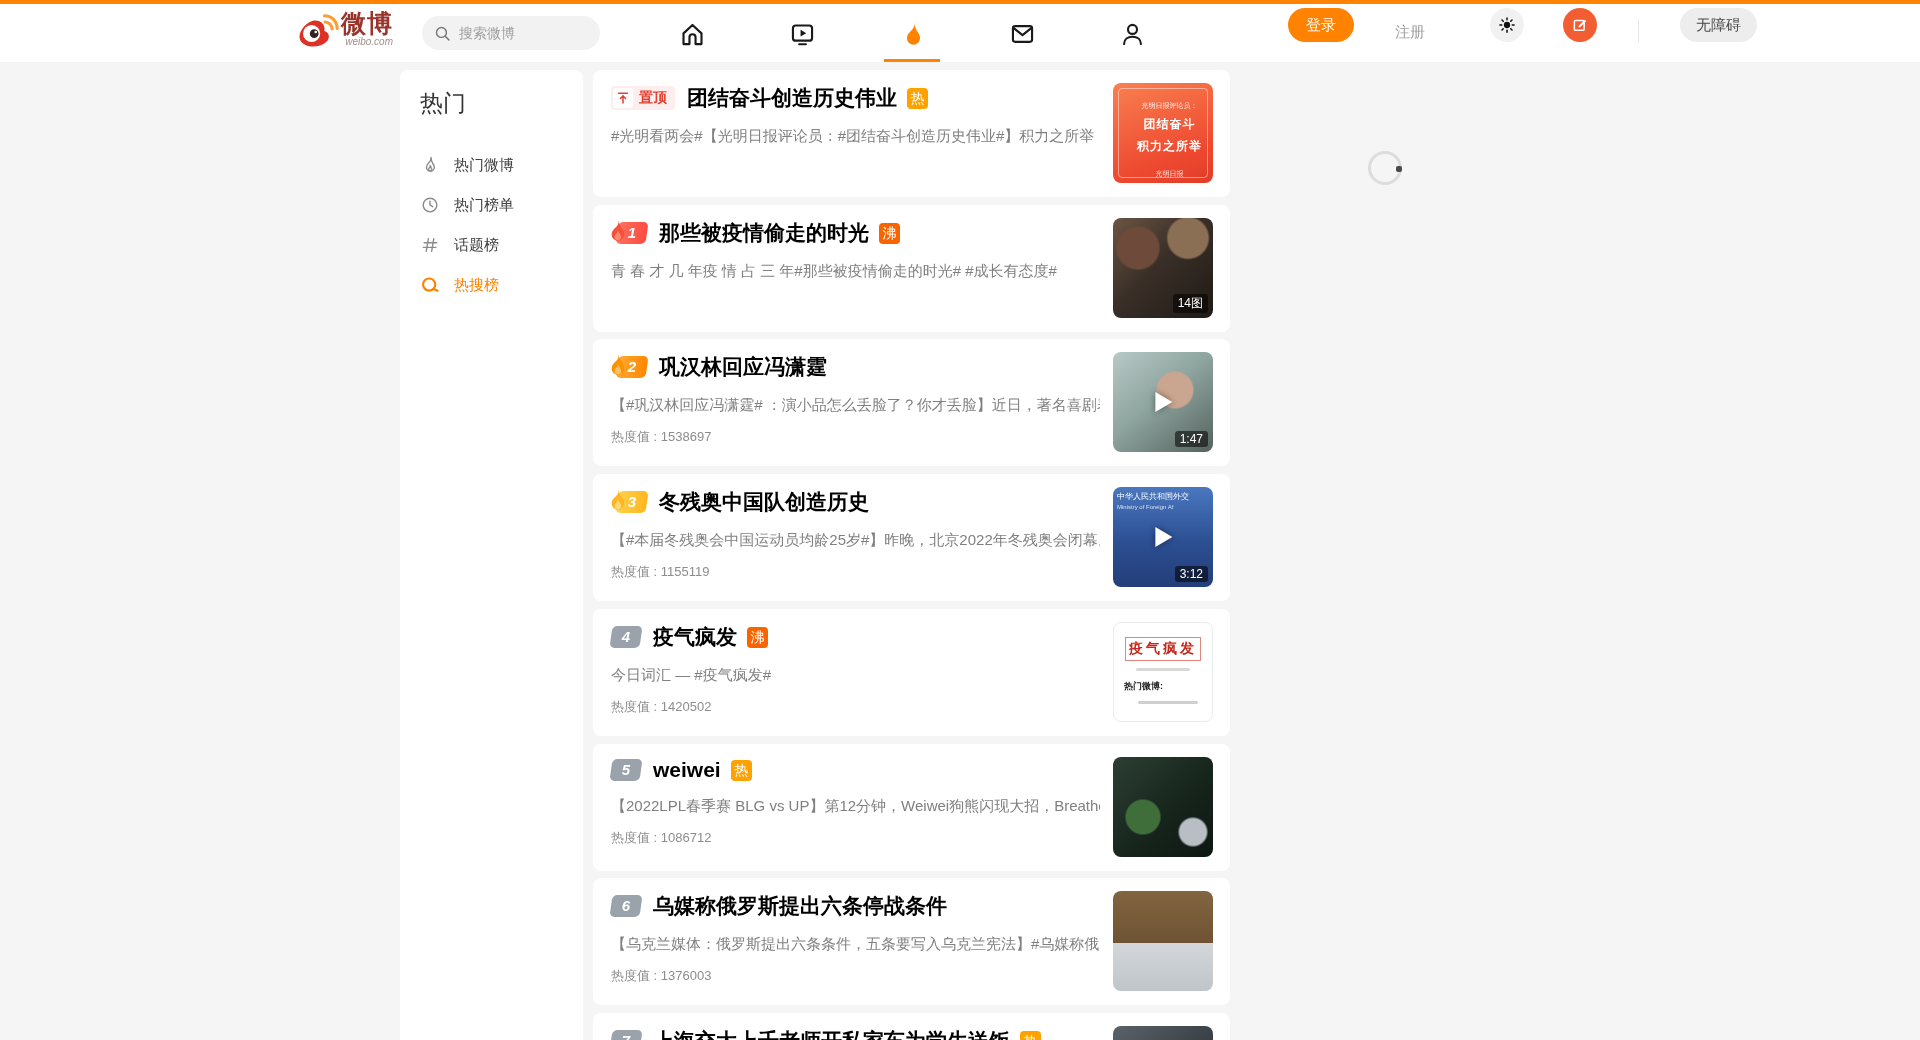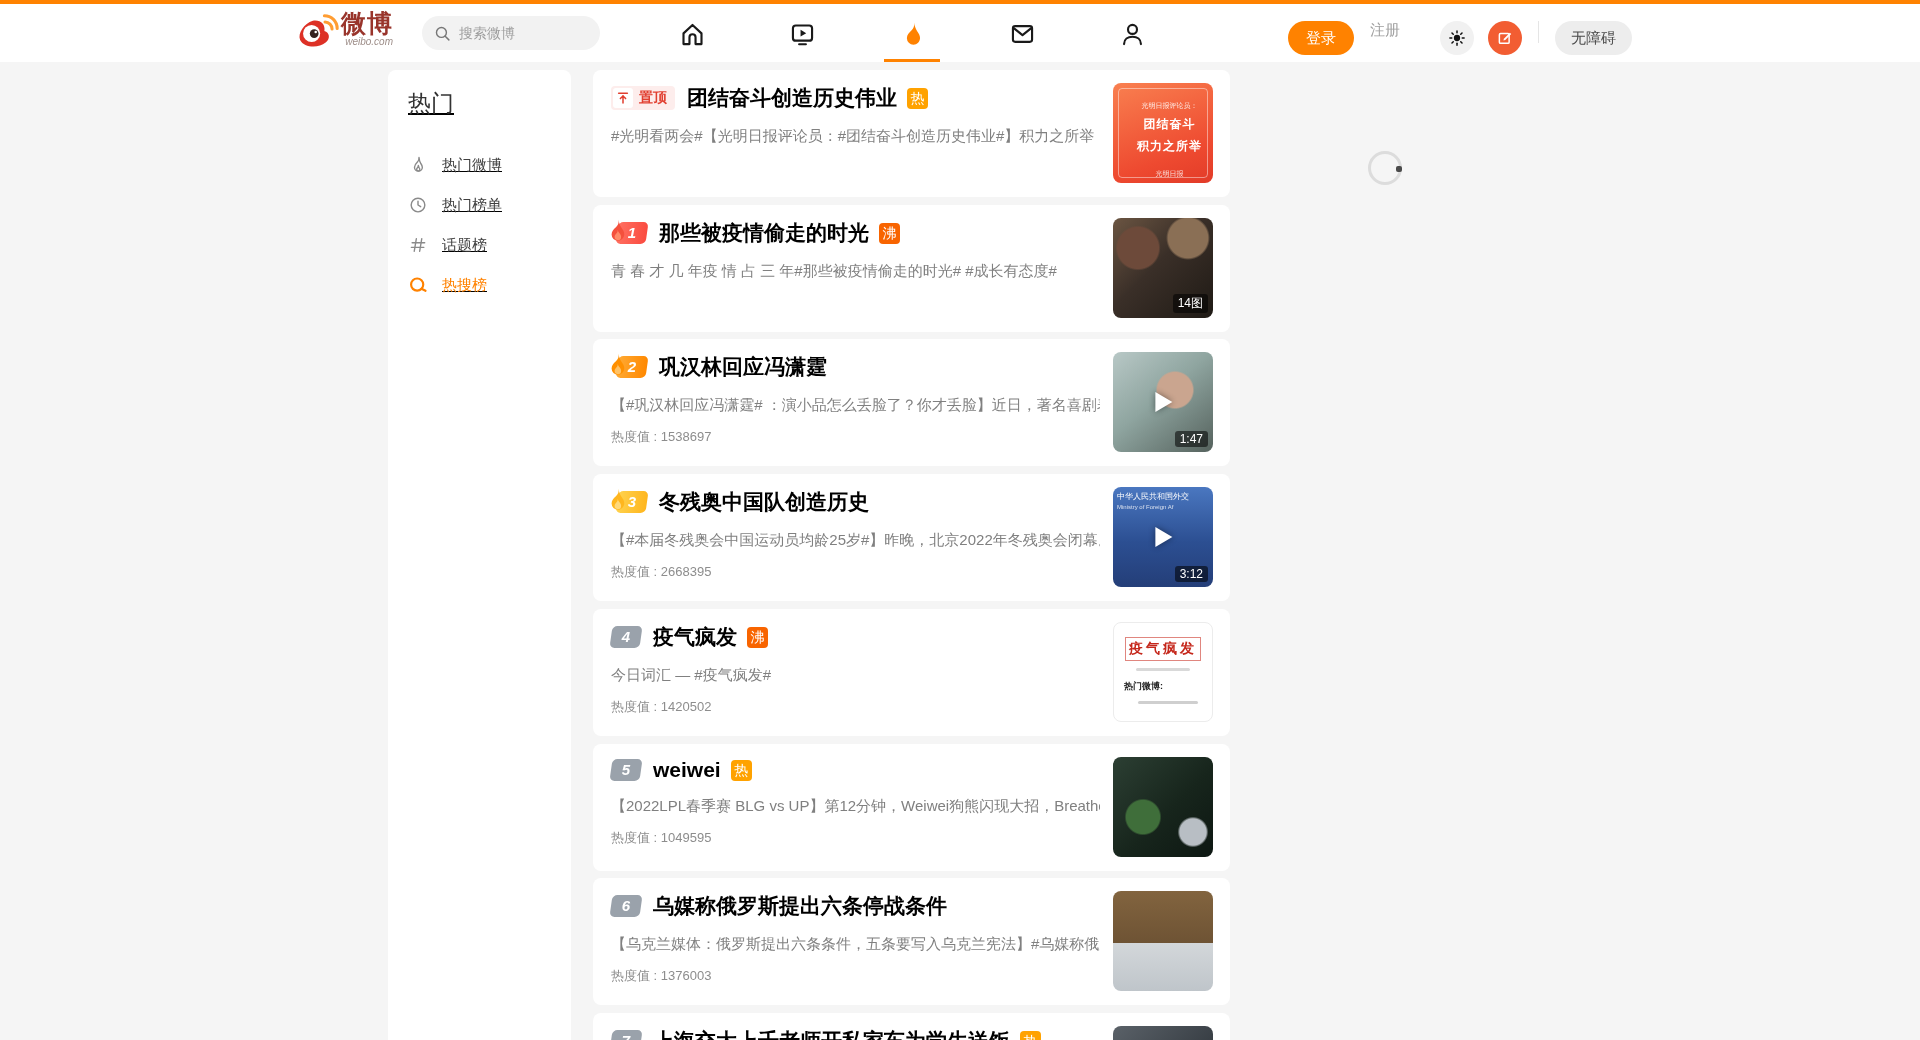--- a/index.html
+++ b/index.html
@@ -21,36 +21,36 @@
   .searchbox svg { width:17px; height:17px; flex:0 0 auto; }
   .searchbox input { border:none; outline:none; background:transparent; margin-left:8px;
     font-size:14px; color:#333; width:120px; font-family:inherit; }
   .searchbox input::placeholder { color:#9e9e9e; }
 
   .nav-item { position:absolute; top:8px; width:44px; height:44px; display:flex;
     align-items:center; justify-content:center; cursor:pointer; }
   .nav-item svg { width:27px; height:27px; }
   .nav-underline { position:absolute; bottom:0; left:884px; width:56px; height:3px; background:#ff8200; }
 
-  .nav-right { position:absolute; left:1288px; top:17px; height:34px; display:flex; align-items:flex-start; }
+  .nav-right { position:absolute; left:1288px; top:4px; height:34px; display:flex; align-items:flex-end;gap:25px; }
   .btn-login { height:34px; padding:0 18px; border-radius:17px; background:#ff8200; color:#fff;
     font-size:15px; display:flex; align-items:center; cursor:pointer; }
   .link-register { margin-left:16px; font-size:15px; color:#9f9f9f; cursor:pointer; }
   .btn-round { width:34px; height:34px; border-radius:50%; display:flex; align-items:center;
     justify-content:center; cursor:pointer; }
   .btn-theme { background:#f1f1f1; margin-left:40px; }
   .btn-compose { background:#f25d32; margin-left:14px; }
   .btn-round svg { width:18px; height:18px; }
   .v-divider { width:1px; height:22px; background:#e5e5e5; margin:0 16px; }
   .btn-a11y { height:34px; padding:0 16px; border-radius:17px; background:#ededed; color:#4a4a4a;
     font-size:15px; display:flex; align-items:center; cursor:pointer; }
 
   
-  .sidebar { position:absolute; left:388px; top:70px; width:183px; height:970px;
-    background:#fff; border-radius:8px 8px 0 0; padding:18px 20px;text-decoration:underline; }
+  .sidebar { position:absolute; left:400px; top:70px; width:183px; height:970px;
+    background:#fff; border-radius:8px 8px 0 0; padding:18px 20px; }
   .sidebar-title { font-size:23px; color:#333; font-weight:400; }
   .side-menu { margin-top:26px; }
   .side-item { display:flex; align-items:center; height:40px; cursor:pointer; }
   .side-item svg { width:20px; height:20px; margin-right:14px; }
   .side-item .lbl { font-size:15px; color:#404040; }
   .side-item.active .lbl { color:#ff8200; }
 
   
   .card { position:absolute; left:593px; width:637px; height:127px; background:#fff;
     border-radius:8px; padding:14px 130px 14px 18px; cursor:pointer; }
@@ -333,21 +333,21 @@
       <span class="plate"></span>
       <svg viewBox="0 0 24 24">
         <path fill="#ffb61e" d="M13.4 1.5c.5 3-.5 5-2.2 6.7C9.2 10.1 7 12.1 7 15.3A5.8 5.8 0 0 0 12.8 21c3.3 0 5.9-2.6 5.9-5.9 0-2.4-1.2-4.1-2.4-5.8-1.2-1.8-2.3-4.3-2.9-7.8z"></path>
         <path fill="#ffd97a" d="M12.6 10.8c.2 1.6-.3 2.6-1.2 3.5-.8.9-1.6 1.7-1.6 3.1a3 3 0 0 0 6 .1c0-1.3-.6-2.2-1.3-3.1-.7-1-1.5-2-1.9-3.6z"></path>
       </svg>
       <span class="num">3</span>
     </span>
     <h2 class="title">冬残奥中国队创造历史</h2>
   </div>
   <p class="summary">【#本届冬残奥会中国运动员均龄25岁#】昨晚，北京2022年冬残奥会闭幕。…</p>
-  <p class="heat"><span>热度值 : </span><span>2668395</span></p>
+  <p class="heat"><span>热度值 : </span><span>1155119</span></p>
   <div class="thumb th-video2">
     <div class="mofa-cap">
       <div>中华人民共和国外交</div>
       <div class="en">Ministry of Foreign Af</div>
     </div>
     <span class="play"></span>
     <span class="lbl-corner">3:12</span>
   </div>
 </article>
 
@@ -373,21 +373,21 @@
 <article class="card" style="top:744px">
   <div class="trow">
     <span class="rank gray">
       <span class="plate"></span>
       <span class="num">5</span>
     </span>
     <h2 class="title">weiwei</h2>
     <span class="tag hot">热</span>
   </div>
   <p class="summary">【2022LPL春季赛 BLG vs UP】第12分钟，Weiwei狗熊闪现大招，Breathe…</p>
-  <p class="heat"><span>热度值 : </span><span>1049595</span></p>
+  <p class="heat"><span>热度值 : </span><span>1086712</span></p>
   <div class="thumb th-photo5"></div>
 </article>
 
 <article class="card" style="top:878px">
   <div class="trow">
     <span class="rank gray">
       <span class="plate"></span>
       <span class="num">6</span>
     </span>
     <h2 class="title">乌媒称俄罗斯提出六条停战条件</h2>

